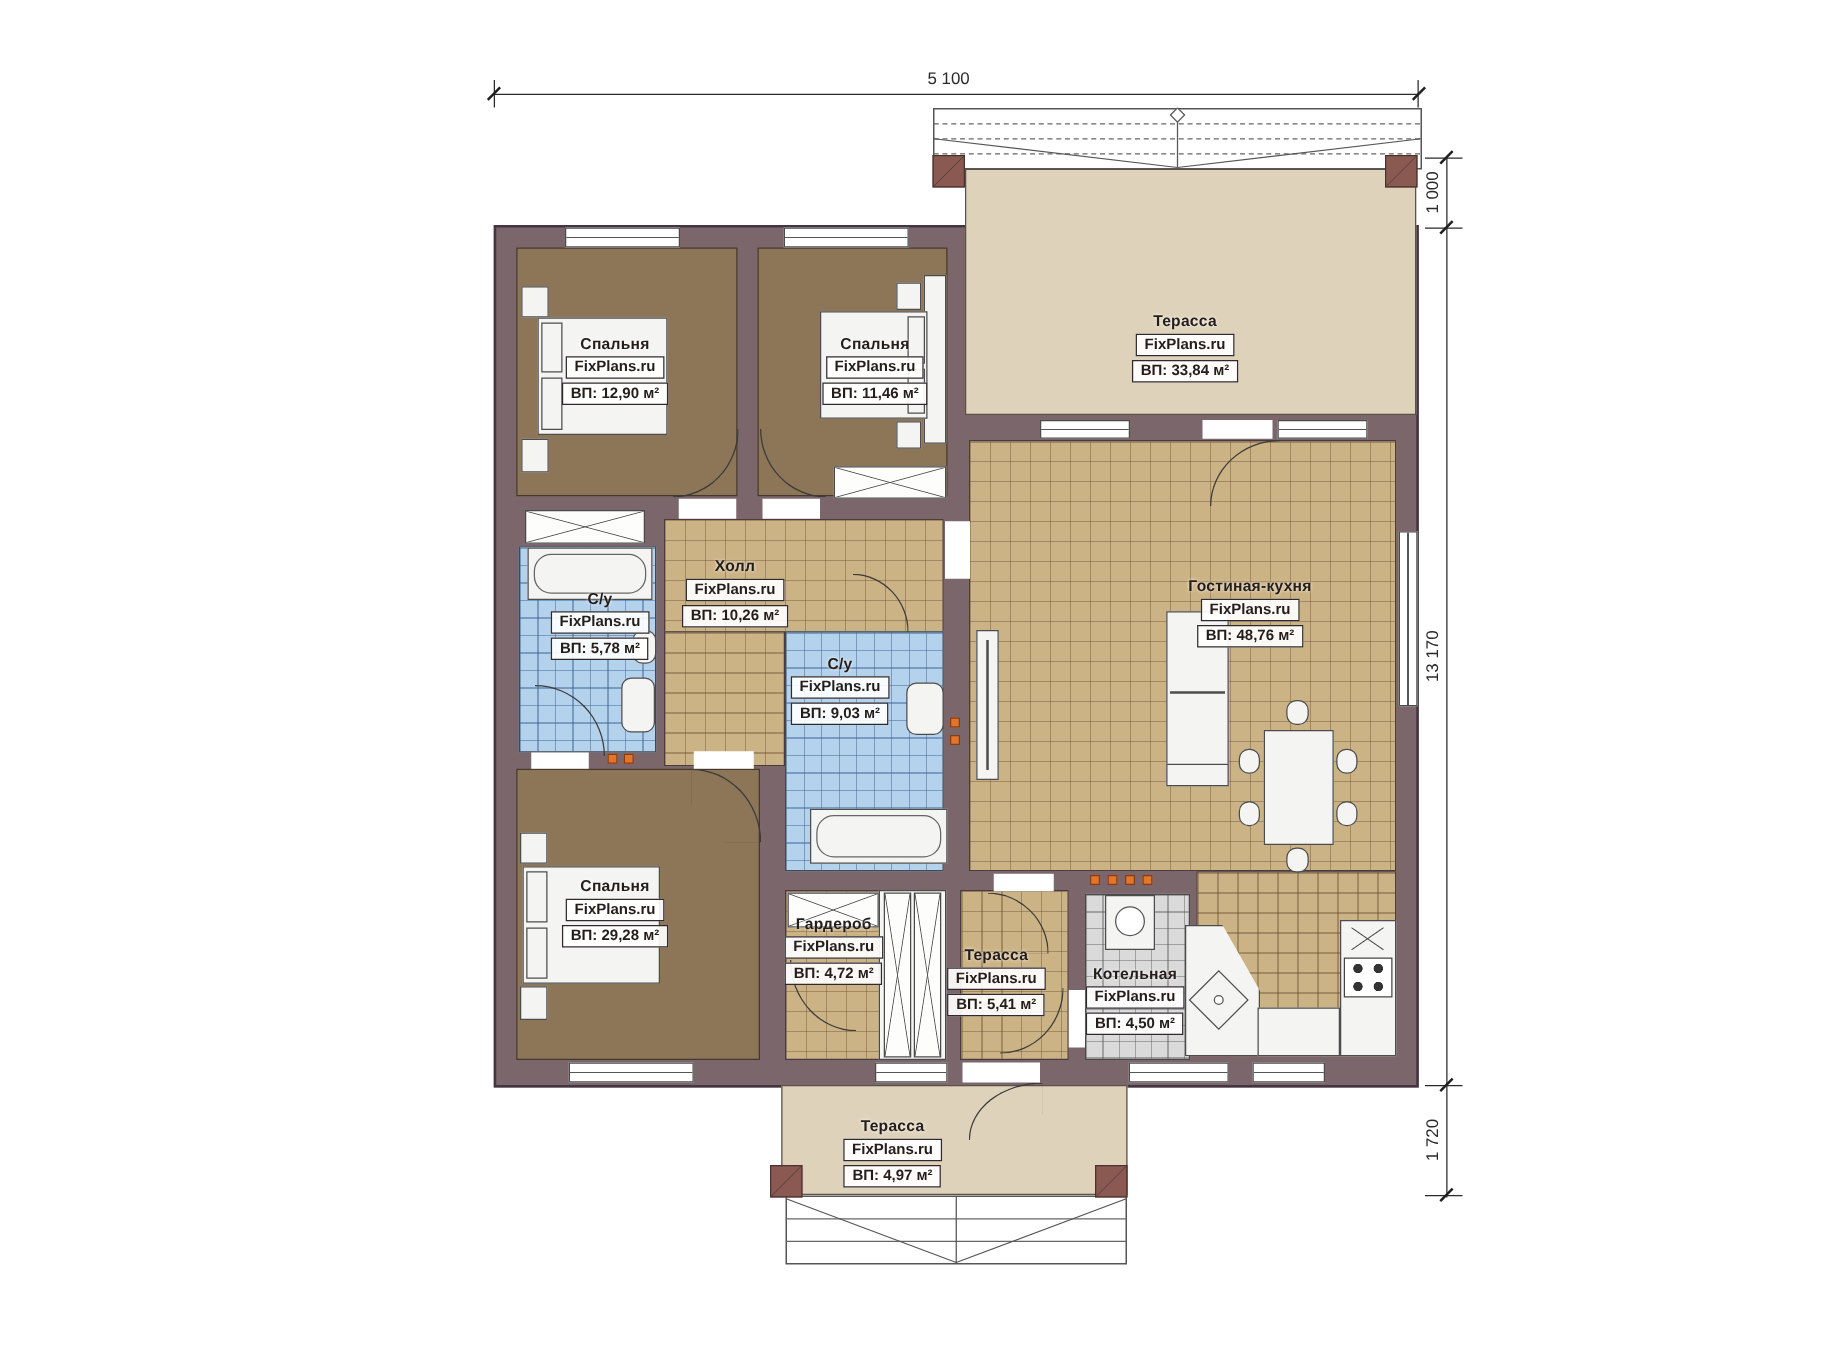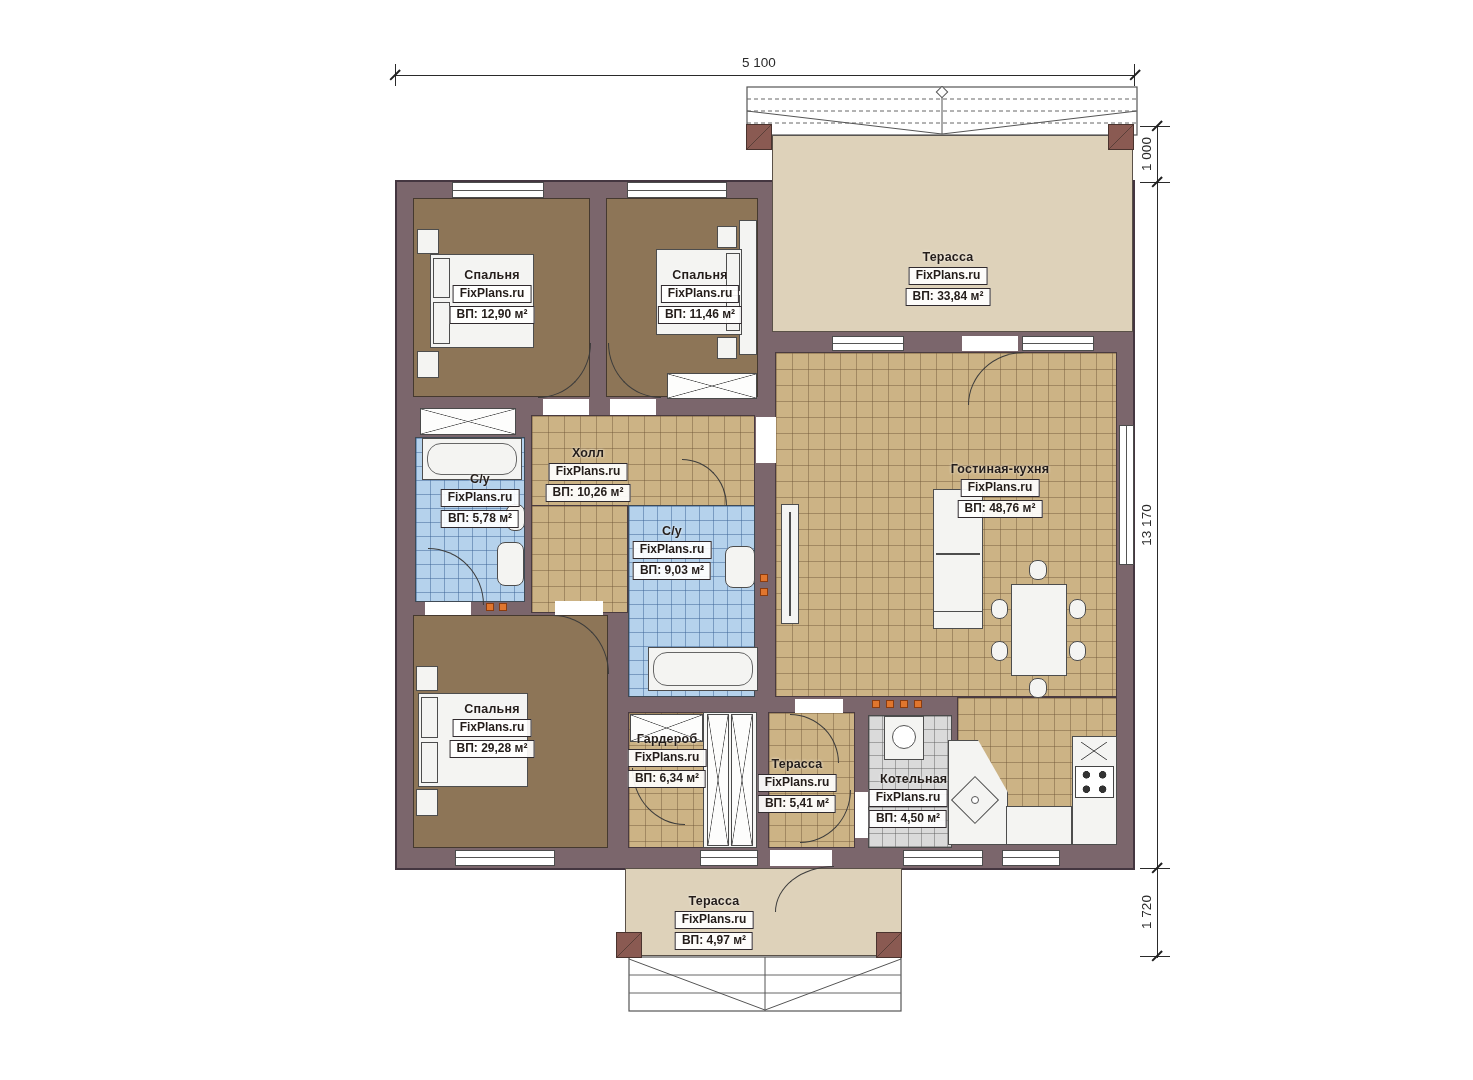--- a/index.html
+++ b/index.html
@@ -269,28 +269,28 @@
     <div class="bx">ВП: 48,76 м²</div>
   </div>
   <div class="room-label" style="left:492px;top:702px;">
     <div class="nm">Спальня</div>
     <div class="bx">FixPlans.ru</div>
     <div class="bx">ВП: 29,28 м²</div>
   </div>
   <div class="room-label" style="left:667px;top:732px;">
     <div class="nm">Гардероб</div>
     <div class="bx">FixPlans.ru</div>
-    <div class="bx">ВП: 6,34 м²</div>
+    <div class="bx">ВП: 4,72 м²</div>
   </div>
   <div class="room-label" style="left:797px;top:757px;">
     <div class="nm">Терасса</div>
     <div class="bx">FixPlans.ru</div>
     <div class="bx">ВП: 5,41 м²</div>
   </div>
-  <div class="room-label" style="left:908px;top:772px;text-align:right;">
+  <div class="room-label" style="left:908px;top:772px;">
     <div class="nm">Котельная</div>
     <div class="bx">FixPlans.ru</div>
     <div class="bx">ВП: 4,50 м²</div>
   </div>
   <div class="room-label" style="left:714px;top:894px;">
     <div class="nm">Терасса</div>
     <div class="bx">FixPlans.ru</div>
     <div class="bx">ВП: 4,97 м²</div>
   </div>
 

